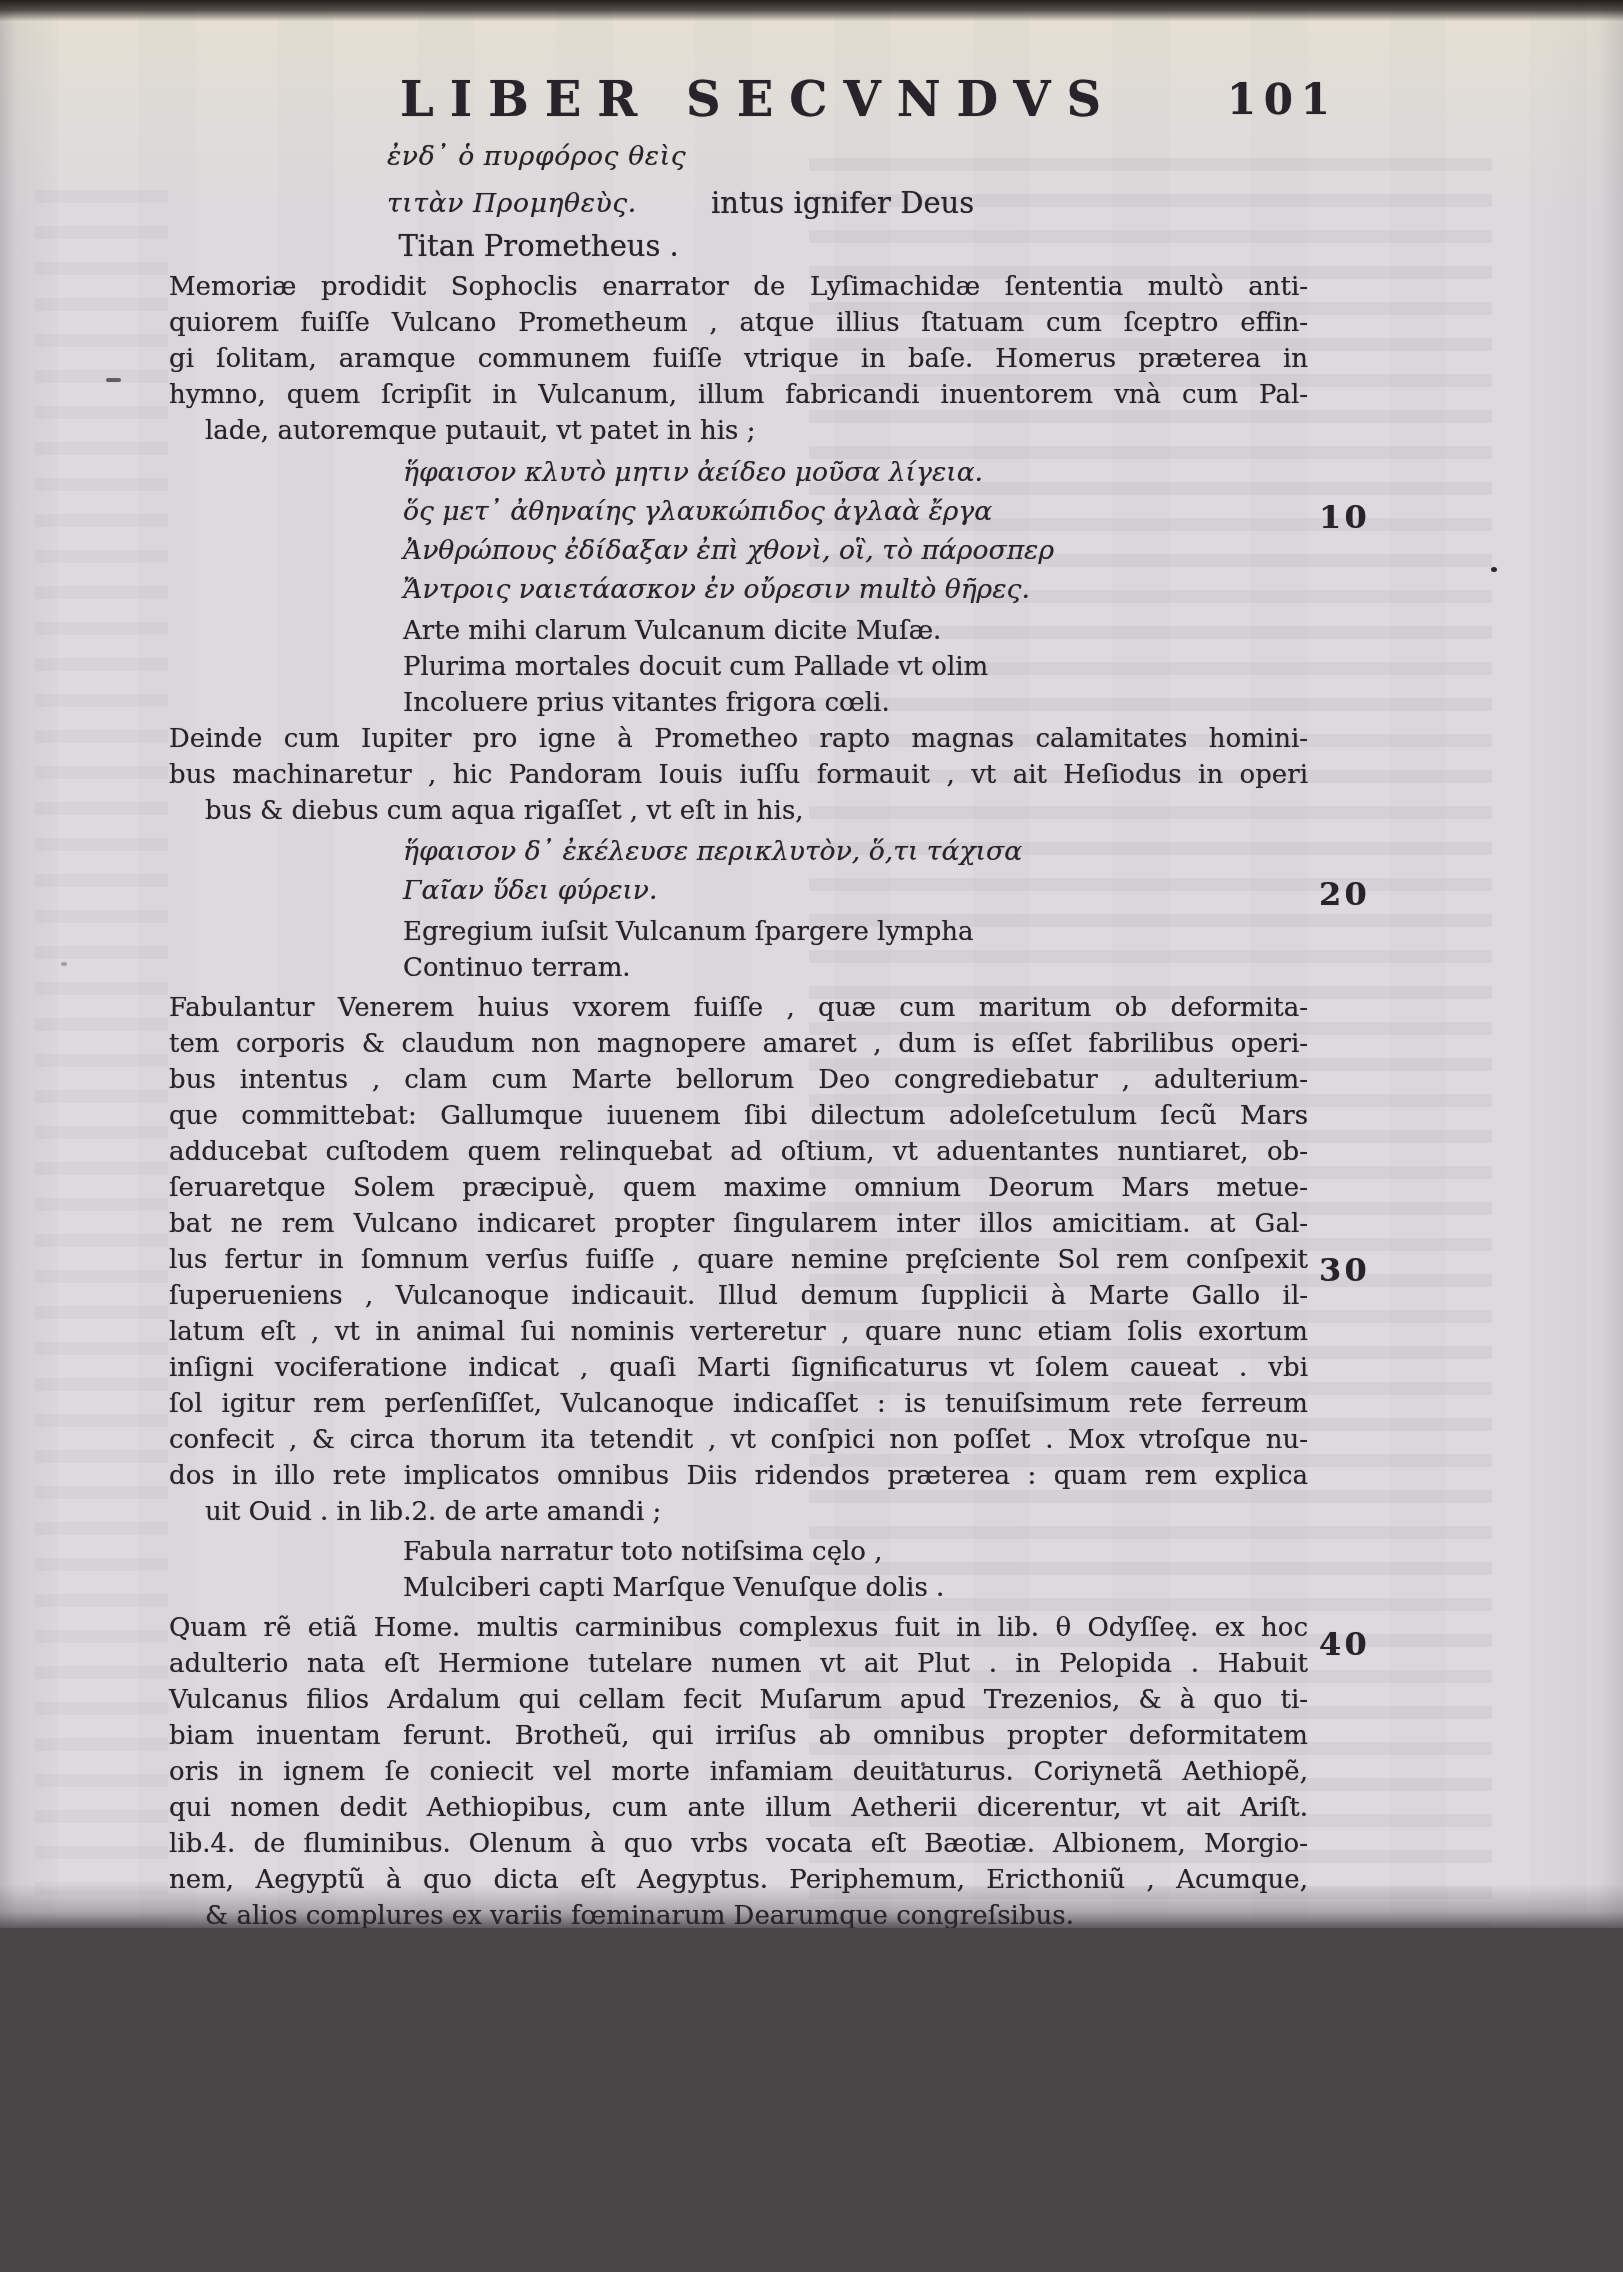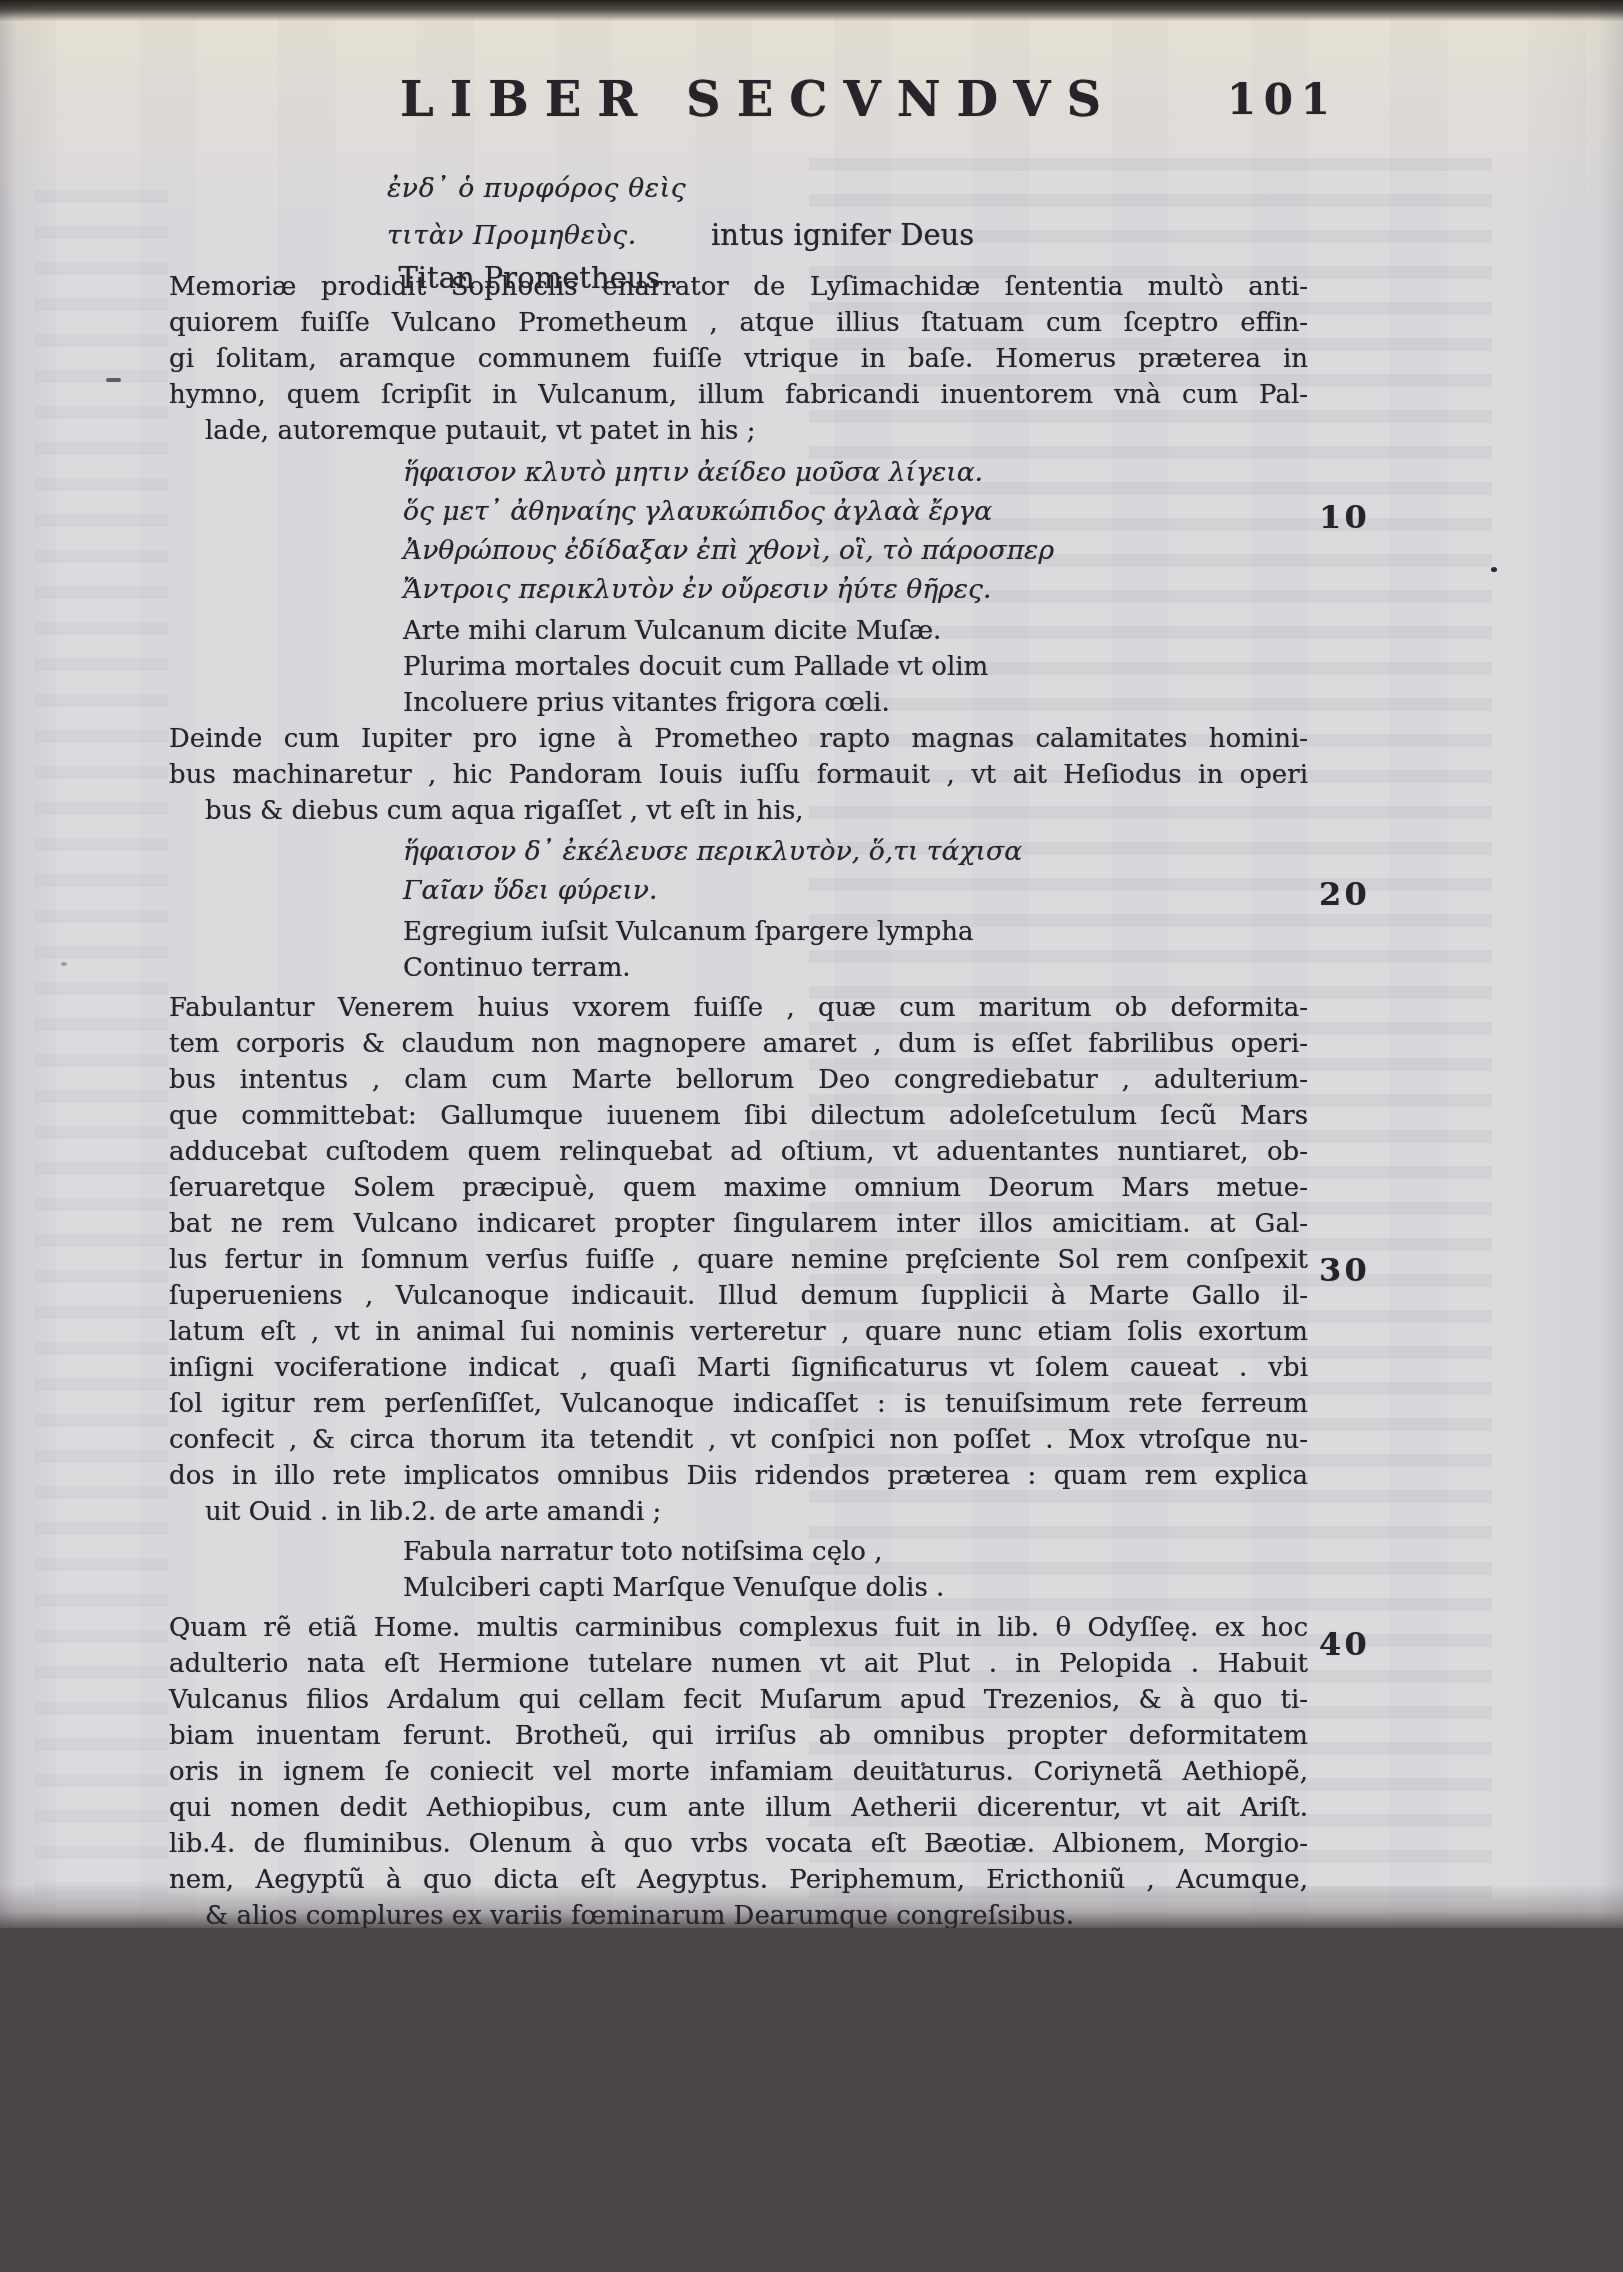--- a/index.html
+++ b/index.html
@@ -37,21 +37,21 @@
     font-size:48px;letter-spacing:16px;font-weight:600;
     text-shadow:0 0 0.9px rgba(30,28,34,0.6);
     white-space:nowrap;
   }
   .page-number{
     position:absolute;left:1227px;top:75px;
     font-size:42px;letter-spacing:7.6px;font-weight:600;
     text-shadow:0 0 0.9px rgba(30,28,34,0.6);
   }
   
-  .epigraph{position:absolute;left:387px;top:140px;width:948px;height:133px;margin-top:32px;}
+  .epigraph{position:absolute;left:387px;top:140px;width:948px;height:133px;}
   .ep-g1{position:absolute;left:0;top:0;}
   .ep-g2{position:absolute;left:0;top:47px;}
   .ep-l1{position:absolute;left:324px;top:46px;}
   .ep-l2{position:absolute;left:11.4px;top:89px;}
   .greek{font-style:italic;font-size:26.6px;letter-spacing:0.6px;text-shadow:0 0 0.8px rgba(30,28,34,0.55);white-space:nowrap;}
   .latin-ep{font-size:29px;text-shadow:0 0 0.9px rgba(30,28,34,0.6);white-space:nowrap;}
   
   .text-block{position:absolute;left:169px;top:268px;width:1139px;}
   .line{
     font-size:26px;line-height:36px;white-space:nowrap;
@@ -113,21 +113,21 @@
 
     <div class="line">Memoriæ prodidit Sophoclis enarrator de Lyſimachidæ ſententia multò anti-</div>
     <div class="line">quiorem fuiſſe Vulcano Prometheum , atque illius ſtatuam cum ſceptro effin-</div>
     <div class="line">gi ſolitam, aramque communem fuiſſe vtrique in baſe. Homerus præterea in</div>
     <div class="line">hymno, quem ſcripſit in Vulcanum, illum fabricandi inuentorem vnà cum Pal-</div>
     <div class="line noj">lade, autoremque putauit, vt patet in his ;</div>
 
     <div class="gline sp-before">ἥφαισον κλυτὸ μητιν ἀείδεο μοῦσα λίγεια.</div>
     <div class="gline">ὅς μετ᾽ ἀθηναίης γλαυκώπιδος ἀγλαὰ ἔργα</div>
     <div class="gline">Ἀνθρώπους ἐδίδαξαν ἐπὶ χθονὶ, οἳ, τὸ πάροσπερ</div>
-    <div class="gline sp-after">Ἄντροις περικλυτὸν ἐν οὔρεσιν ἠύτε θῆρες.</div>
+    <div class="gline sp-after">Ἄντροις ναιετάασκον ἐν οὔρεσιν multò θῆρες.</div>
 
     <div class="vline">Arte mihi clarum Vulcanum dicite Muſæ.</div>
     <div class="vline">Plurima mortales docuit cum Pallade vt olim</div>
     <div class="vline">Incoluere prius vitantes frigora cœli.</div>
 
     <div class="line">Deinde cum Iupiter pro igne à Prometheo rapto magnas calamitates homini-</div>
     <div class="line">bus machinaretur , hic Pandoram Iouis iuſſu formauit , vt ait Heſiodus in operi</div>
     <div class="line noj">bus &amp; diebus cum aqua rigaſſet , vt eſt in his,</div>
 
     <div class="gline sp-before">ἥφαισον δ᾽ ἐκέλευσε περικλυτὸν, ὅ,τι τάχισα</div>

